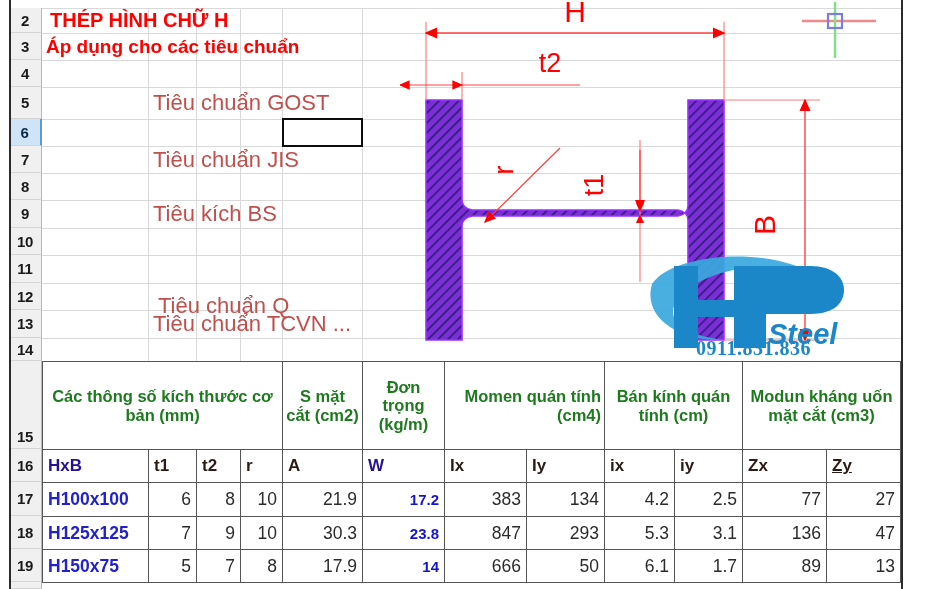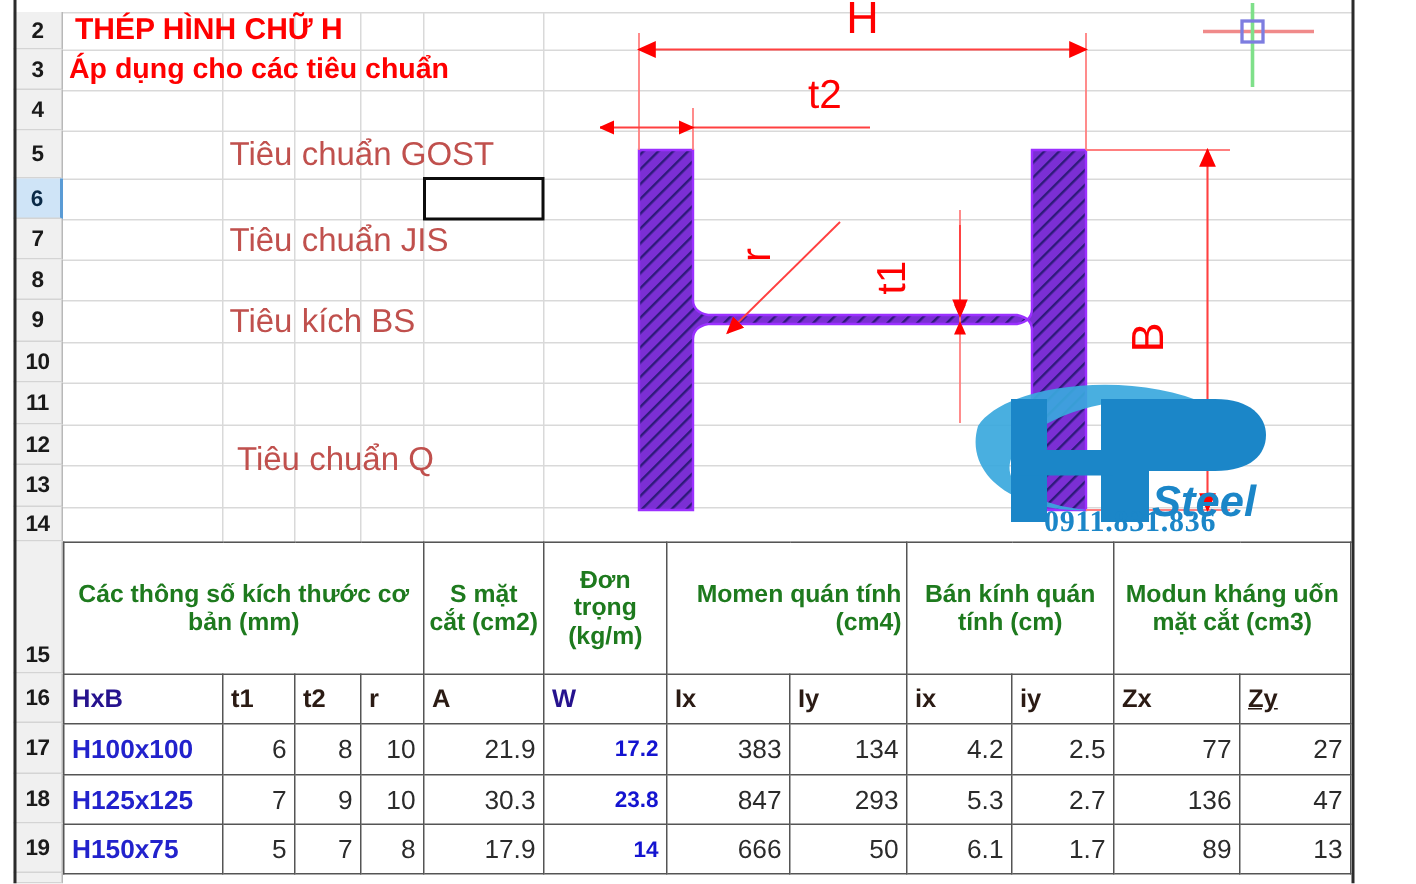--- a/index.html
+++ b/index.html
@@ -134,20 +134,21 @@
     <div class="rowhdr" style="top:516px; height:33px;">18</div>
     <div class="rowhdr" style="top:549px; height:33px;">19</div>
     <div class="rowhdr" style="top:582px; height:7px;"></div>
 
     <div class="celltext t-title" style="left:50px; top:8px;   height:25px;">THÉP HÌNH CHỮ H</div>
     <div class="celltext t-sub" style="left:46px; top:33px;  height:27px;">Áp dụng cho các tiêu chuẩn</div>
     <div class="celltext t-std" style="left:153px; top:87px;  height:32px;">Tiêu chuẩn GOST</div>
     <div class="celltext t-std" style="left:153px; top:146px; height:27px;">Tiêu chuẩn JIS</div>
     <div class="celltext t-std" style="left:153px; top:200px; height:28px;">Tiêu kích BS</div>
     <div class="celltext t-std" style="left:158px; top:255px; height:28px;margin-top:37px;">Tiêu chuẩn Q</div>
+    <div class="celltext t-std" style="left:153px; top:310px; height:28px;">Tiêu chuẩn TCVN ...</div>
 
     <div class="activecell" style="left:282px; top:118px; width:81px; height:29px;"></div>
 
     <div class="frame-left"></div>
     <div class="frame-right"></div>
   </div>
 
   <div class="drawing">
     <svg width="520" height="360" viewBox="0 0 520 360" xmlns="http://www.w3.org/2000/svg">
       <defs>
@@ -293,21 +294,21 @@
       <tr>
         <td class="name" style="height:33px;">H125x125</td>
         <td class="num">7</td>
         <td class="num">9</td>
         <td class="num">10</td>
         <td class="num">30.3</td>
         <td class="numb">23.8</td>
         <td class="num">847</td>
         <td class="num">293</td>
         <td class="num">5.3</td>
-        <td class="num">2.7</td>
+        <td class="num">3.1</td>
         <td class="num">136</td>
         <td class="num">47</td>
       </tr>
       <tr>
         <td class="name" style="height:33px;">H150x75</td>
         <td class="num">5</td>
         <td class="num">7</td>
         <td class="num">8</td>
         <td class="num">17.9</td>
         <td class="numb">14</td>

